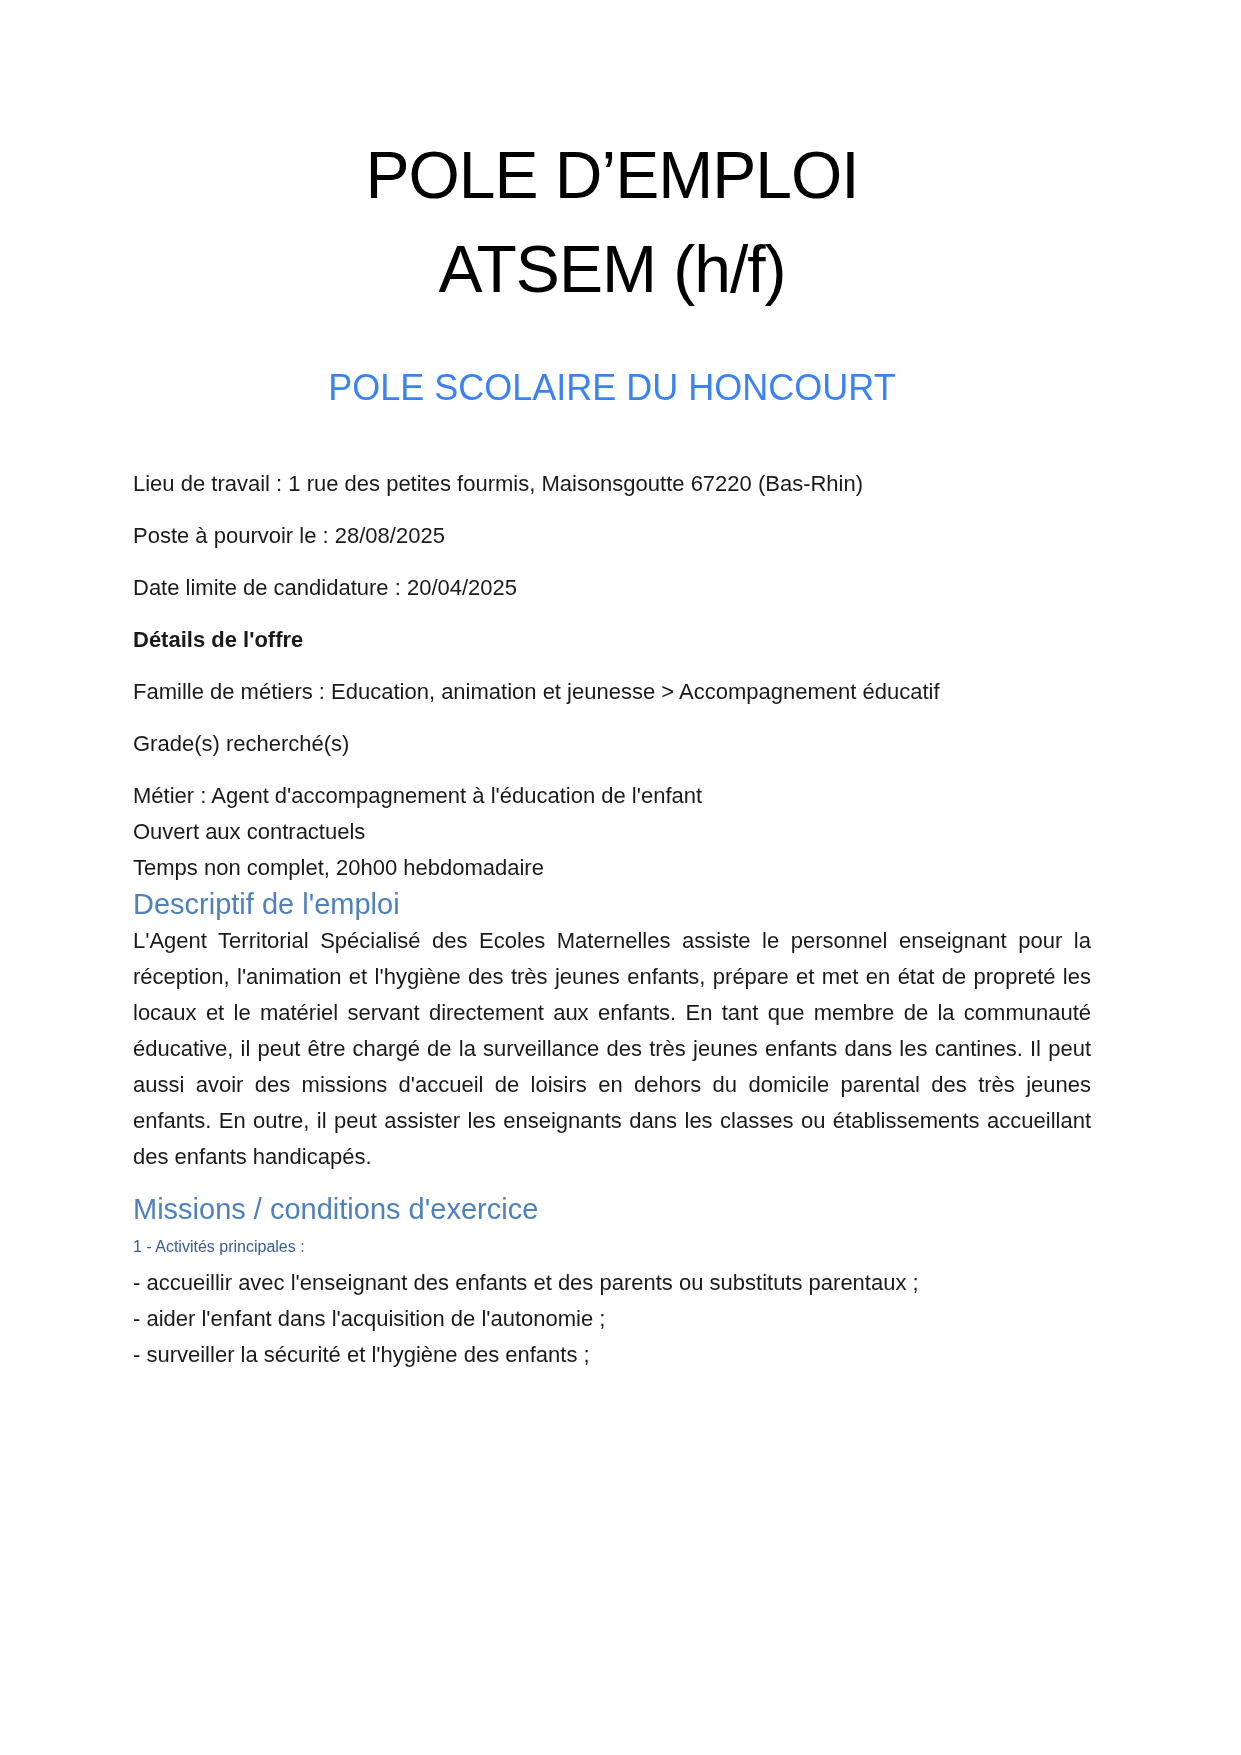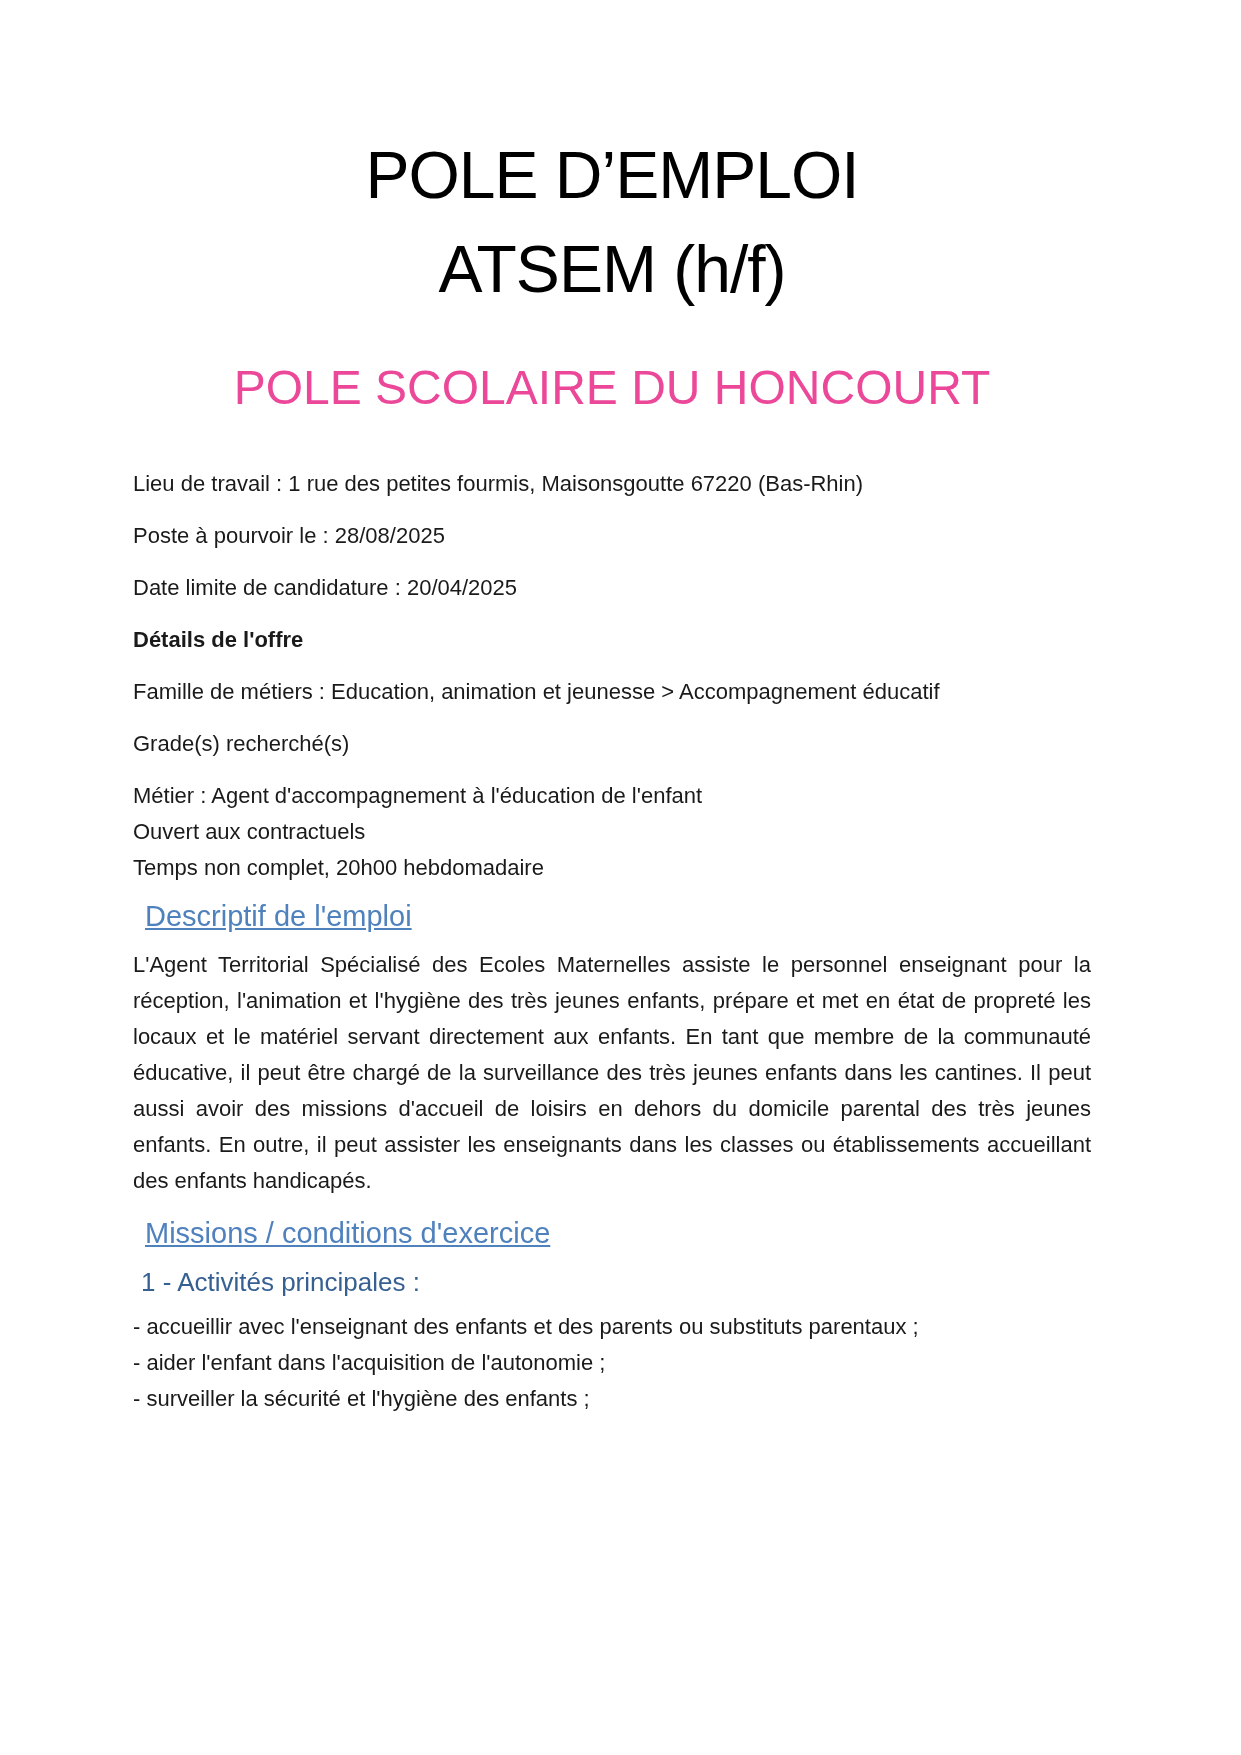--- a/index.html
+++ b/index.html
@@ -9,39 +9,39 @@
     font-family:"Liberation Sans","DejaVu Sans",sans-serif;
   }
   .doc { padding:128px 150px 0 133px; }
 
   .title {
     text-align:center; color:#000000; font-weight:400;
     font-size:66px; line-height:94px; letter-spacing:-1px;
     margin:0;
   }
   .subtitle {
-    text-align:center; color:#ec4899; font-weight:400;
-    font-size:48px; line-height:56px; margin:44px 0 0 0;
+    text-align:center; color:#3b82f6; font-weight:400;
+    font-size:36px; line-height:56px; margin:44px 0 0 0;
   }
   .body-block { margin-top:50px; }
 
   .line {
     font-size:22px; line-height:36px; margin:0 0 16px 0;
   }
   .bold { font-weight:700; }
   .multi { white-space:pre-line; }
   .nogap { margin-bottom:0; }
 
   .h-blue {
     color:#4F81BD; font-weight:400;
-    font-size:29px; line-height:37px; margin:12px;text-decoration:underline;
+    font-size:29px; line-height:37px; margin:0;
   }
   .h-blue-dark {
     color:#376092; font-weight:400;
-    font-size:26px; line-height:37px; margin:8px;
+    font-size:16px; line-height:37px; margin:0;
   }
   .just {
     font-size:22px; line-height:36px; text-align:justify;
     margin:0 0 16px 0;
   }
   .bullet {
     font-size:22px; line-height:36px; margin:0;
   }
 </style>
 </head>

